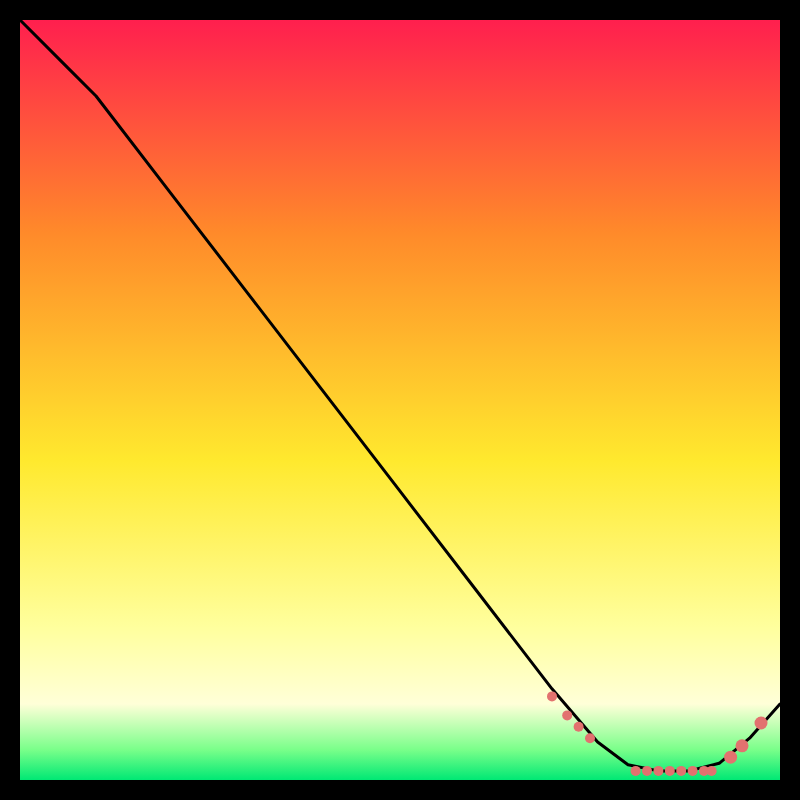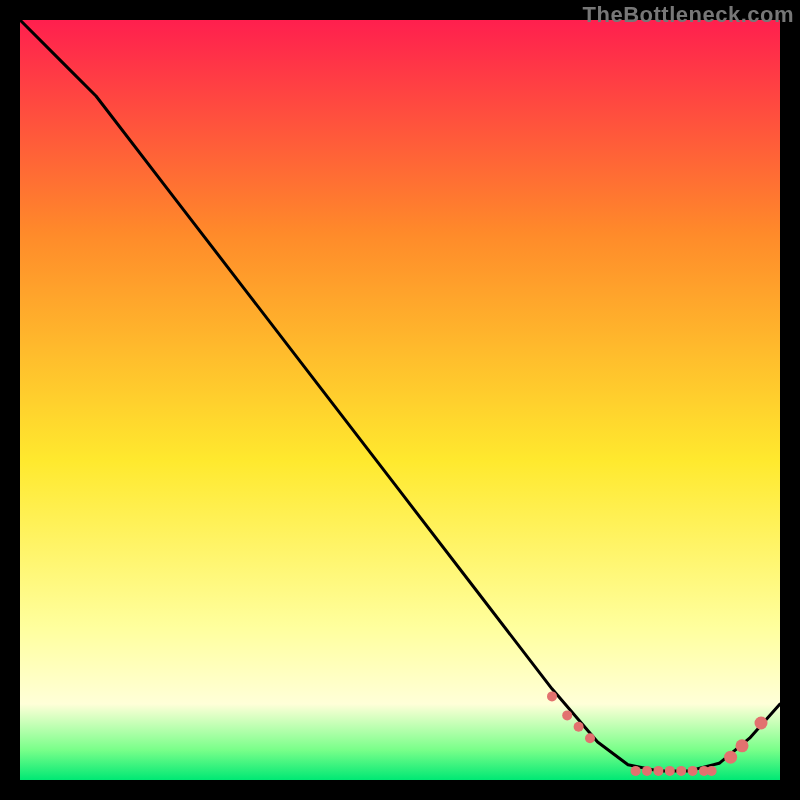--- a/index.html
+++ b/index.html
@@ -64,14 +64,13 @@
         <circle cx="649.8" cy="750.9" r="5" fill="#e2726f"></circle>
         <circle cx="661.2" cy="750.9" r="5" fill="#e2726f"></circle>
         <circle cx="672.6" cy="750.9" r="5" fill="#e2726f"></circle>
         <circle cx="684.0" cy="750.9" r="5" fill="#e2726f"></circle>
         <circle cx="691.6" cy="750.9" r="5" fill="#e2726f"></circle>
         <circle cx="710.6" cy="737.2" r="6.5" fill="#e2726f"></circle>
         <circle cx="722.0" cy="725.8" r="6.5" fill="#e2726f"></circle>
         <circle cx="741.0" cy="703.0" r="6.5" fill="#e2726f"></circle>
       </g>
   </svg>
-  <div class="watermark">TheBottleneck.com</div>
 </div>
 
 </body></html>

